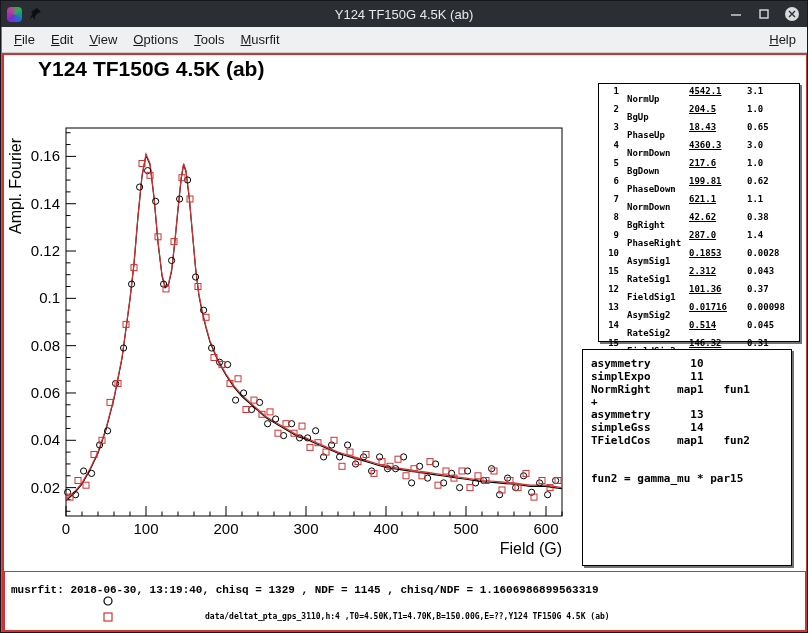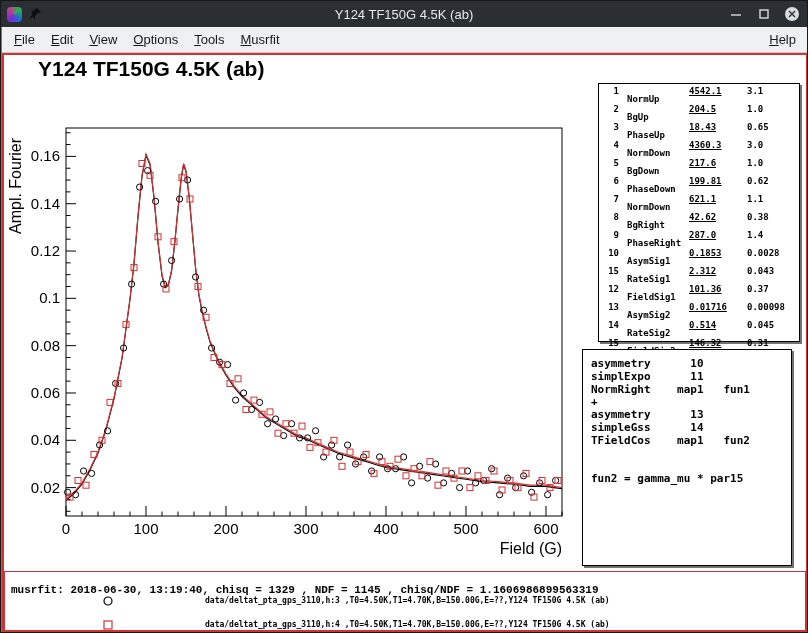--- a/index.html
+++ b/index.html
@@ -418,23 +418,22 @@
         <div class="theory-line">fun2 = gamma_mu * par15</div>
       </div>
 
     <div class="bottom-pad">
       <div class="stats-line">musrfit: 2018-06-30, 13:19:40, chisq = 1329 , NDF = 1145 , chisq/NDF = 1.1606986899563319</div>
       <div id="legend-rows">
           <div class="legend-row" style="top: 20px;">
             <svg width="14" height="14" class="legend-marker">
               <circle cx="7" cy="7" r="4" fill="none" stroke="#000000" stroke-width="1.2"></circle>
             </svg>
-            <span class="legend-label">data/deltat_pta_gps_3110,h:3 ,T0=4.50K,T1=4.70K,B=150.00G,E=??,Y124 TF150G 4.5K (ab)</span>
           </div>
-          <div class="legend-row" style="top: 36px; margin-top: 8px;">
+          <div class="legend-row" style="top: 36px;">
             <svg width="14" height="14" class="legend-marker">
               <rect x="3" y="3" width="8" height="8" fill="none" stroke="#d23232" stroke-width="1.2"></rect>
             </svg>
             <span class="legend-label">data/deltat_pta_gps_3110,h:4 ,T0=4.50K,T1=4.70K,B=150.00G,E=??,Y124 TF150G 4.5K (ab)</span>
           </div>
         </div>
     </div>
   </div>
 
 </div>

